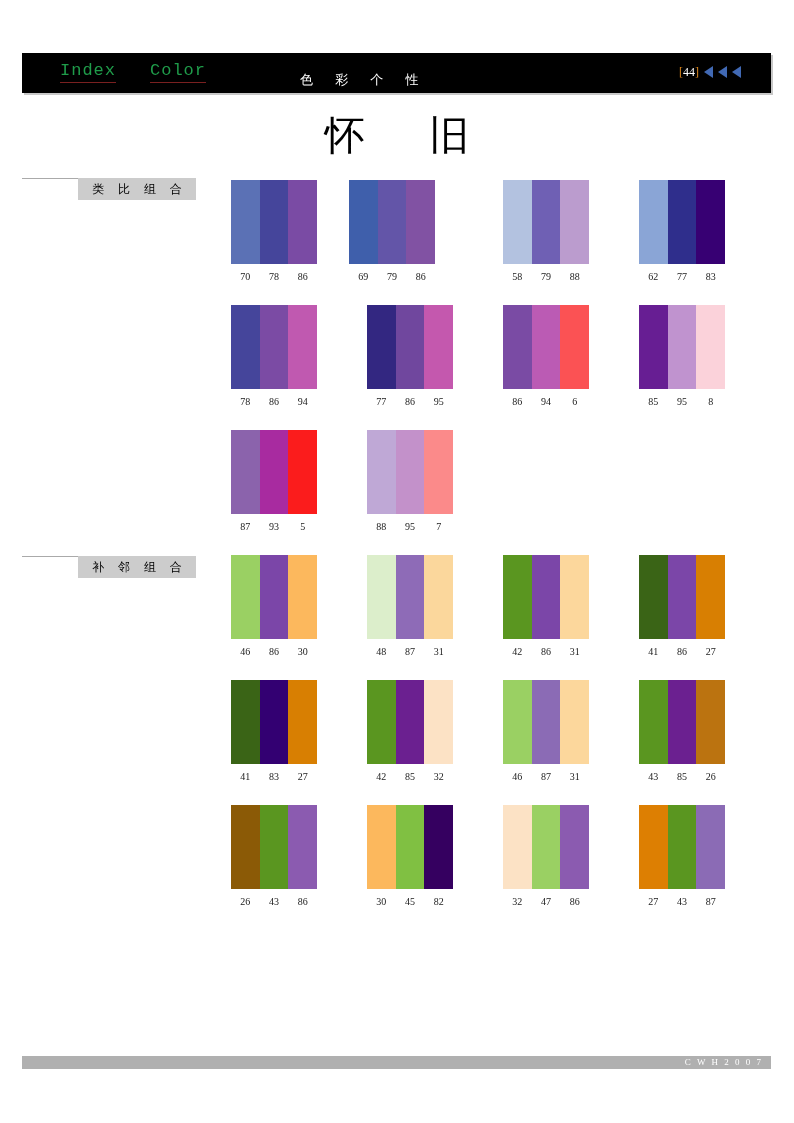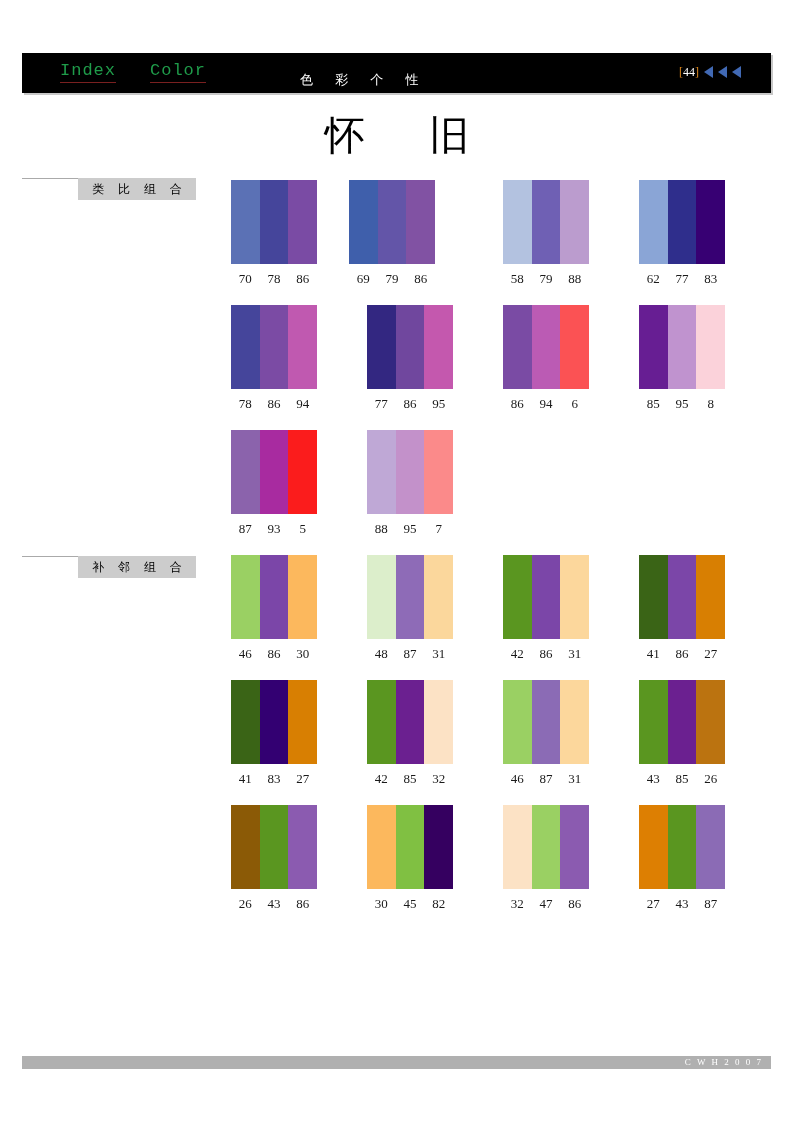--- a/index.html
+++ b/index.html
@@ -138,21 +138,21 @@
     display: flex;
     width: 86px;
     height: 84px;
   }
   .swatch-bars > div { flex: 1 1 0; height: 100%; }
   .swatch-codes {
     display: flex;
     width: 86px;
     margin-top: 7px;
     font-family: "Liberation Serif", "DejaVu Serif", serif;
-    font-size: 13px;
+    font-size: 10px;
     color: #1a1a1a;
   }
   .swatch-codes > span {
     flex: 1 1 0;
     text-align: center;
   }
 
   
   #footer-bar {
     position: absolute;

